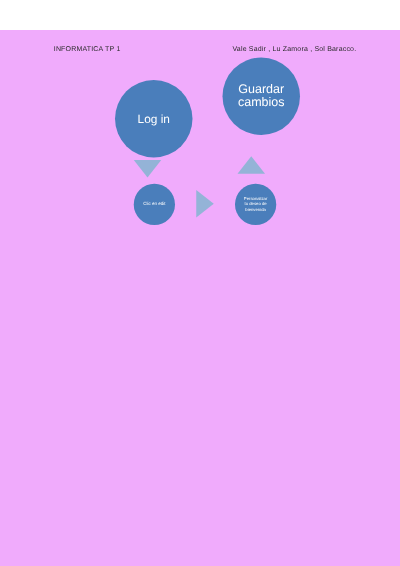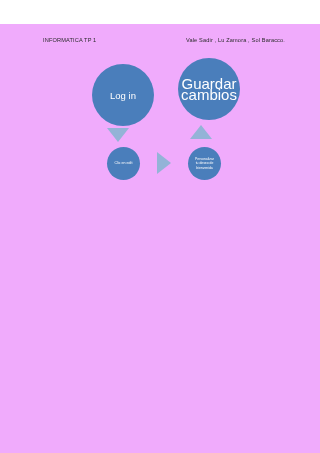--- a/index.html
+++ b/index.html
@@ -78,24 +78,24 @@
   .node-login {
     left: 92px;
     top: 40px;
     width: 62px;
     height: 62px;
     font-size: 9.5px;
     line-height: 11px;
   }
   .node-guardar {
     left: 178px;
-    top: 34px;
+    top: 22px;
     width: 62px;
     height: 62px;
-    font-size: 15px;
+    font-size: 10px;
     line-height: 11.5px;
   }
 
   
   .node-edit {
     left: 107px;
     top: 123px;
     width: 33px;
     height: 33px;
     font-size: 3.6px;

